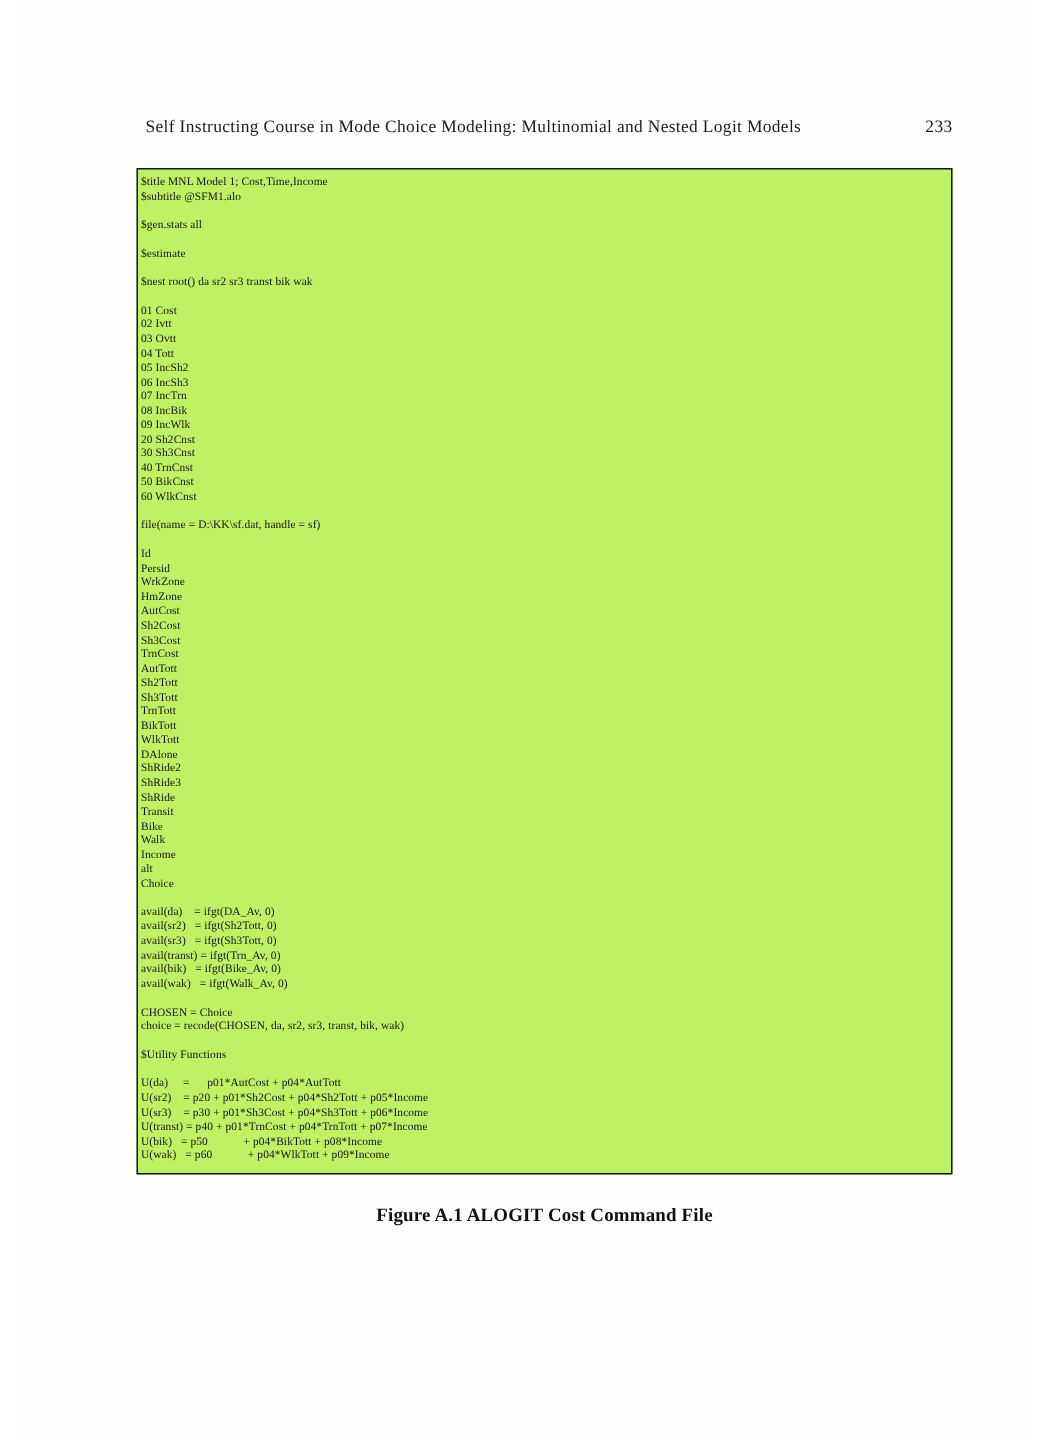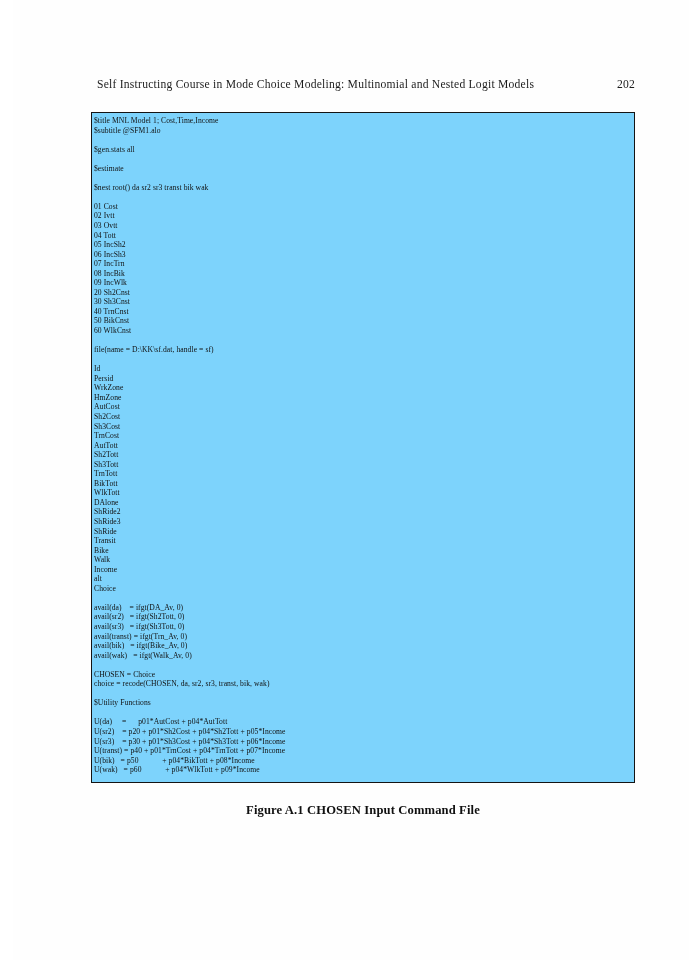--- a/index.html
+++ b/index.html
@@ -49,21 +49,21 @@
 
   
   .code-box {
     position: absolute;
     left: 78px;
     top: 112px;
     width: 544px;
     height: 671px;
     border: 1.1px solid #141414;
     box-sizing: border-box;
-    background: #7dd3fc;
+    background: #bef264;
     overflow: hidden;
   }
   .code-listing {
     position: absolute;
     left: 0px;
     top: 3px;
     width: 544px;
     font-family: "Liberation Serif", "DejaVu Serif", serif;
     font-size: 7.6px;
     line-height: 9.55px;
@@ -111,23 +111,23 @@
     white-space: nowrap;
   }
 </style>
 </head>
 <body>
 
 <div class="page">
 
   <div class="running-header">
     <span class="head-title">Self Instructing Course in Mode Choice Modeling: Multinomial and Nested Logit Models</span>
-    <span class="page-number">202</span>
+    <span class="page-number">233</span>
   </div>
 
   <div class="code-box">
     <div class="code-listing"><div class="ln">$title MNL Model 1; Cost,Time,Income</div><div class="ln">$subtitle @SFM1.alo</div><div class="ln blank">&nbsp;</div><div class="ln">$gen.stats all</div><div class="ln blank">&nbsp;</div><div class="ln">$estimate</div><div class="ln blank">&nbsp;</div><div class="ln">$nest root() da sr2 sr3 transt bik wak</div><div class="ln blank">&nbsp;</div><div class="ln">01 Cost</div><div class="ln">02 Ivtt</div><div class="ln">03 Ovtt</div><div class="ln">04 Tott</div><div class="ln">05 IncSh2</div><div class="ln">06 IncSh3</div><div class="ln">07 IncTrn</div><div class="ln">08 IncBik</div><div class="ln">09 IncWlk</div><div class="ln">20 Sh2Cnst</div><div class="ln">30 Sh3Cnst</div><div class="ln">40 TrnCnst</div><div class="ln">50 BikCnst</div><div class="ln">60 WlkCnst</div><div class="ln blank">&nbsp;</div><div class="ln">file(name = D:\KK\sf.dat, handle = sf)</div><div class="ln blank">&nbsp;</div><div class="ln">Id</div><div class="ln">Persid</div><div class="ln">WrkZone</div><div class="ln">HmZone</div><div class="ln">AutCost</div><div class="ln">Sh2Cost</div><div class="ln">Sh3Cost</div><div class="ln">TrnCost</div><div class="ln">AutTott</div><div class="ln">Sh2Tott</div><div class="ln">Sh3Tott</div><div class="ln">TrnTott</div><div class="ln">BikTott</div><div class="ln">WlkTott</div><div class="ln">DAlone</div><div class="ln">ShRide2</div><div class="ln">ShRide3</div><div class="ln">ShRide</div><div class="ln">Transit</div><div class="ln">Bike</div><div class="ln">Walk</div><div class="ln">Income</div><div class="ln">alt</div><div class="ln">Choice</div><div class="ln blank">&nbsp;</div><div class="ln">avail(da)    = ifgt(DA_Av, 0)</div><div class="ln">avail(sr2)   = ifgt(Sh2Tott, 0)</div><div class="ln">avail(sr3)   = ifgt(Sh3Tott, 0)</div><div class="ln">avail(transt) = ifgt(Trn_Av, 0)</div><div class="ln">avail(bik)   = ifgt(Bike_Av, 0)</div><div class="ln">avail(wak)   = ifgt(Walk_Av, 0)</div><div class="ln blank">&nbsp;</div><div class="ln">CHOSEN = Choice</div><div class="ln">choice = recode(CHOSEN, da, sr2, sr3, transt, bik, wak)</div><div class="ln blank">&nbsp;</div><div class="ln">$Utility Functions</div><div class="ln blank">&nbsp;</div><div class="ln">U(da)     =      p01*AutCost + p04*AutTott</div><div class="ln">U(sr2)    = p20 + p01*Sh2Cost + p04*Sh2Tott + p05*Income</div><div class="ln">U(sr3)    = p30 + p01*Sh3Cost + p04*Sh3Tott + p06*Income</div><div class="ln">U(transt) = p40 + p01*TrnCost + p04*TrnTott + p07*Income</div><div class="ln">U(bik)   = p50            + p04*BikTott + p08*Income</div><div class="ln">U(wak)   = p60            + p04*WlkTott + p09*Income</div></div>
   </div>
 
-  <div class="figure-caption">Figure A.1 CHOSEN Input Command File</div>
+  <div class="figure-caption">Figure A.1 ALOGIT Cost Command File</div>
 
 
 </div>
 
 </body></html>

